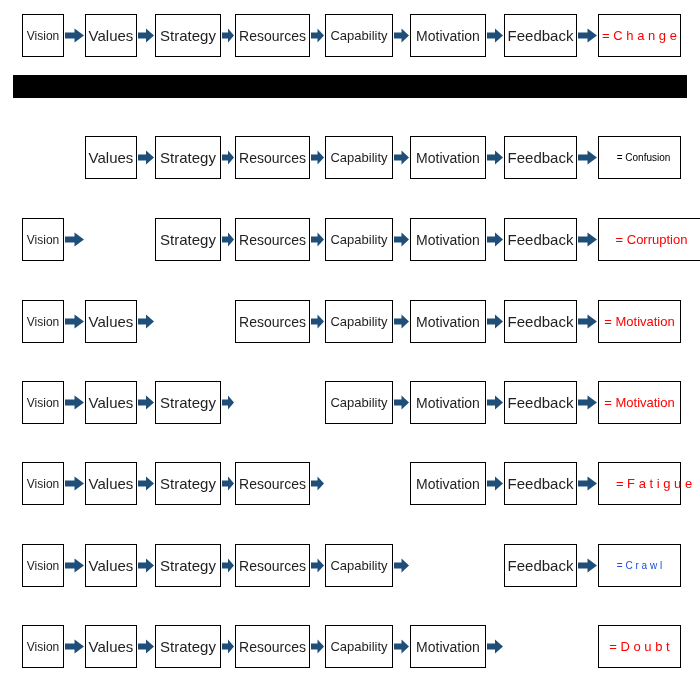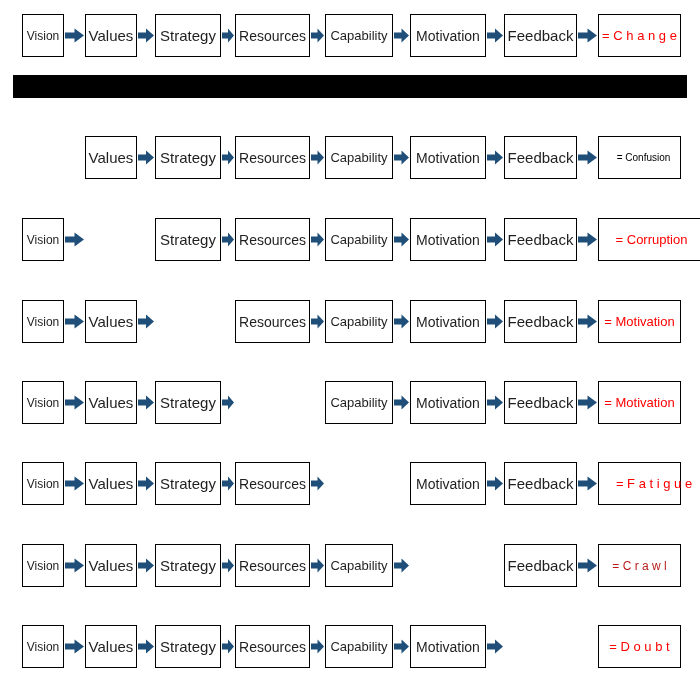--- a/index.html
+++ b/index.html
@@ -314,21 +314,21 @@
       <svg viewBox="0 0 16 14" preserveAspectRatio="none" class="arrow" style="left: 394px; top: 558px; width: 15px; height: 15px;">
         <polygon points="0,4.2 8,4.2 8,0.5 16,7 8,13.5 8,9.8 0,9.8" fill="#1F4E79"></polygon>
       </svg>
       <div class="stage-box" style="left: 504px; top: 544px; width: 73px; height: 43px; border-color: rgb(0, 0, 0); background: rgb(255, 255, 255);">
         <span class="stage-label" style="font-size: 15px; color: rgb(31, 31, 31);">Feedback</span>
       </div>
       <svg viewBox="0 0 16 14" preserveAspectRatio="none" class="arrow" style="left: 578px; top: 558px; width: 19px; height: 15px;">
         <polygon points="0,4.2 8,4.2 8,0.5 16,7 8,13.5 8,9.8 0,9.8" fill="#1F4E79"></polygon>
       </svg>
       <div class="stage-box" style="left: 598px; top: 544px; width: 83px; height: 43px; border-color: rgb(0, 0, 0); background: rgb(255, 255, 255);">
-        <span class="result-label" style="font-size: 12px; color: #b91c1c;">= C r a w l</span>
+        <span class="result-label" style="font-size: 10px; color: #1d4ed8;">= C r a w l</span>
       </div>
       <div class="stage-box" style="left: 22px; top: 625px; width: 42px; height: 43px; border-color: rgb(0, 0, 0); background: rgb(255, 255, 255);">
         <span class="stage-label" style="font-size: 12px; color: rgb(31, 31, 31);">Vision</span>
       </div>
       <svg viewBox="0 0 16 14" preserveAspectRatio="none" class="arrow" style="left: 65px; top: 639px; width: 19px; height: 15px;">
         <polygon points="0,4.2 8,4.2 8,0.5 16,7 8,13.5 8,9.8 0,9.8" fill="#1F4E79"></polygon>
       </svg>
       <div class="stage-box" style="left: 85px; top: 625px; width: 52px; height: 43px; border-color: rgb(0, 0, 0); background: rgb(255, 255, 255);">
         <span class="stage-label" style="font-size: 15px; color: rgb(31, 31, 31);">Values</span>
       </div>

